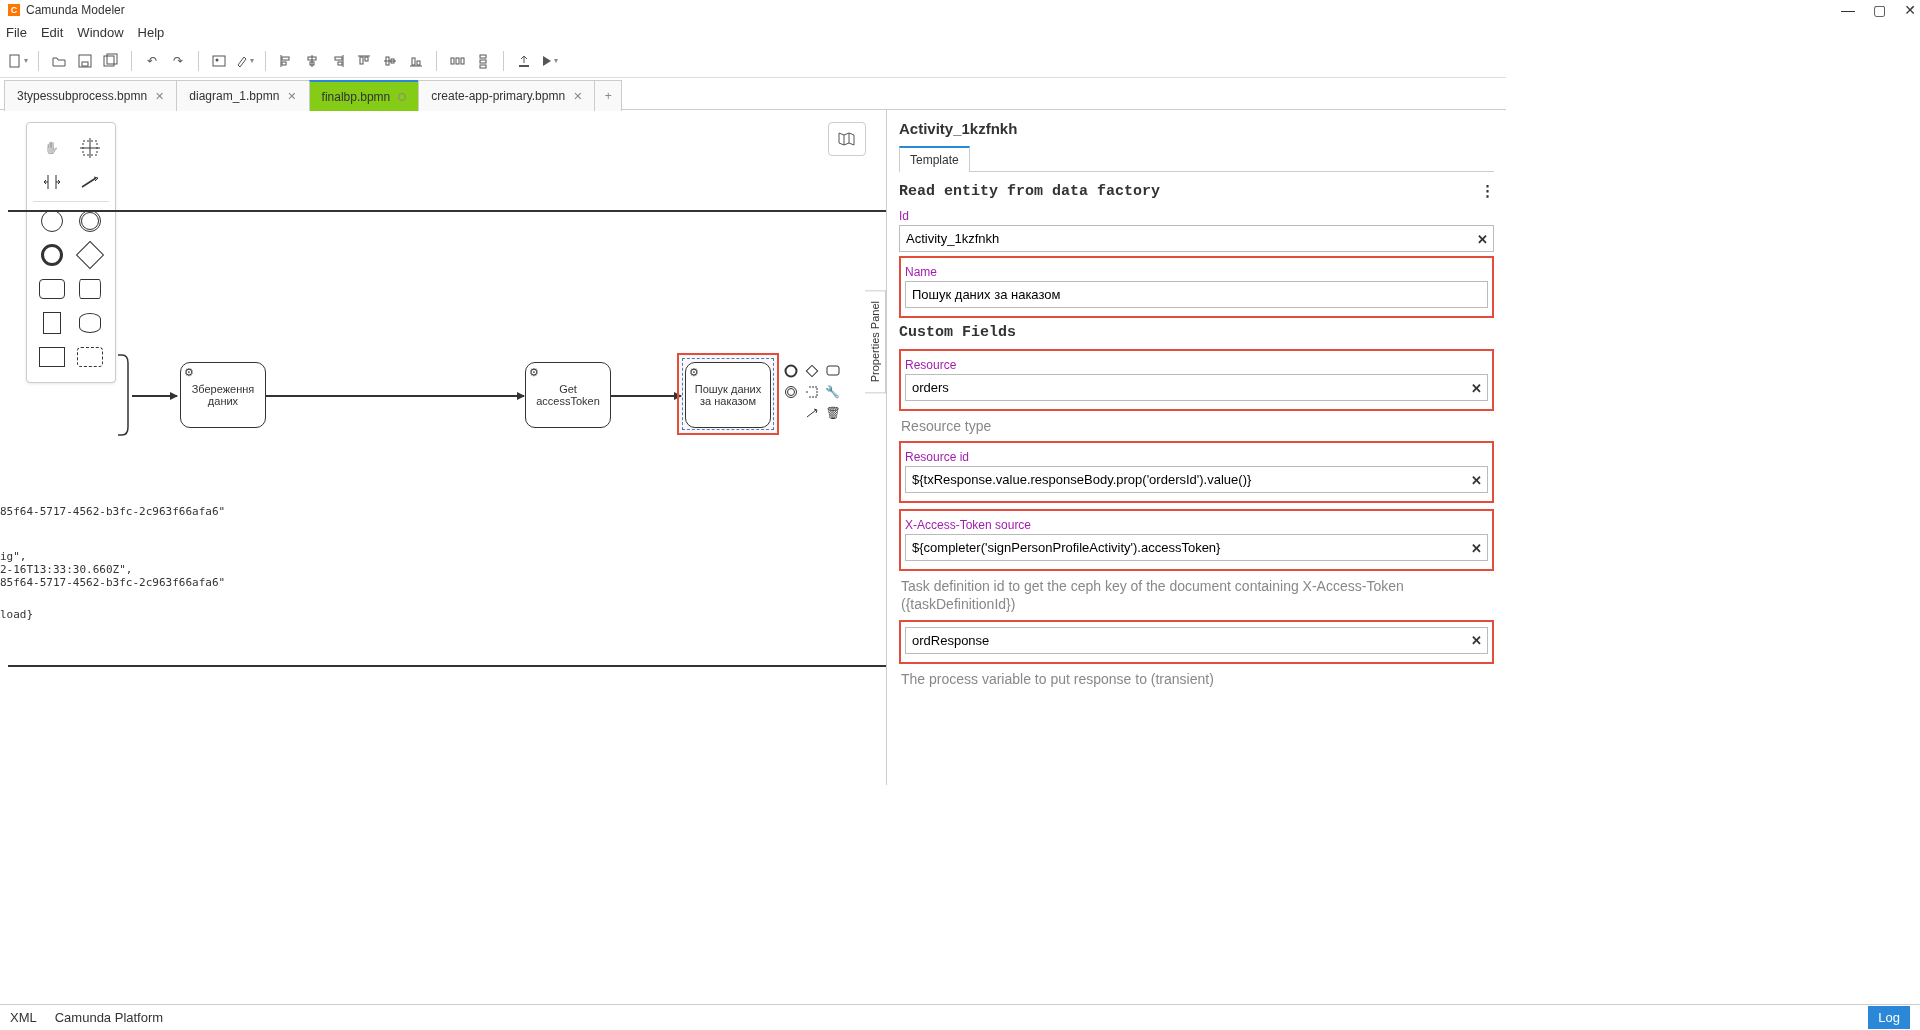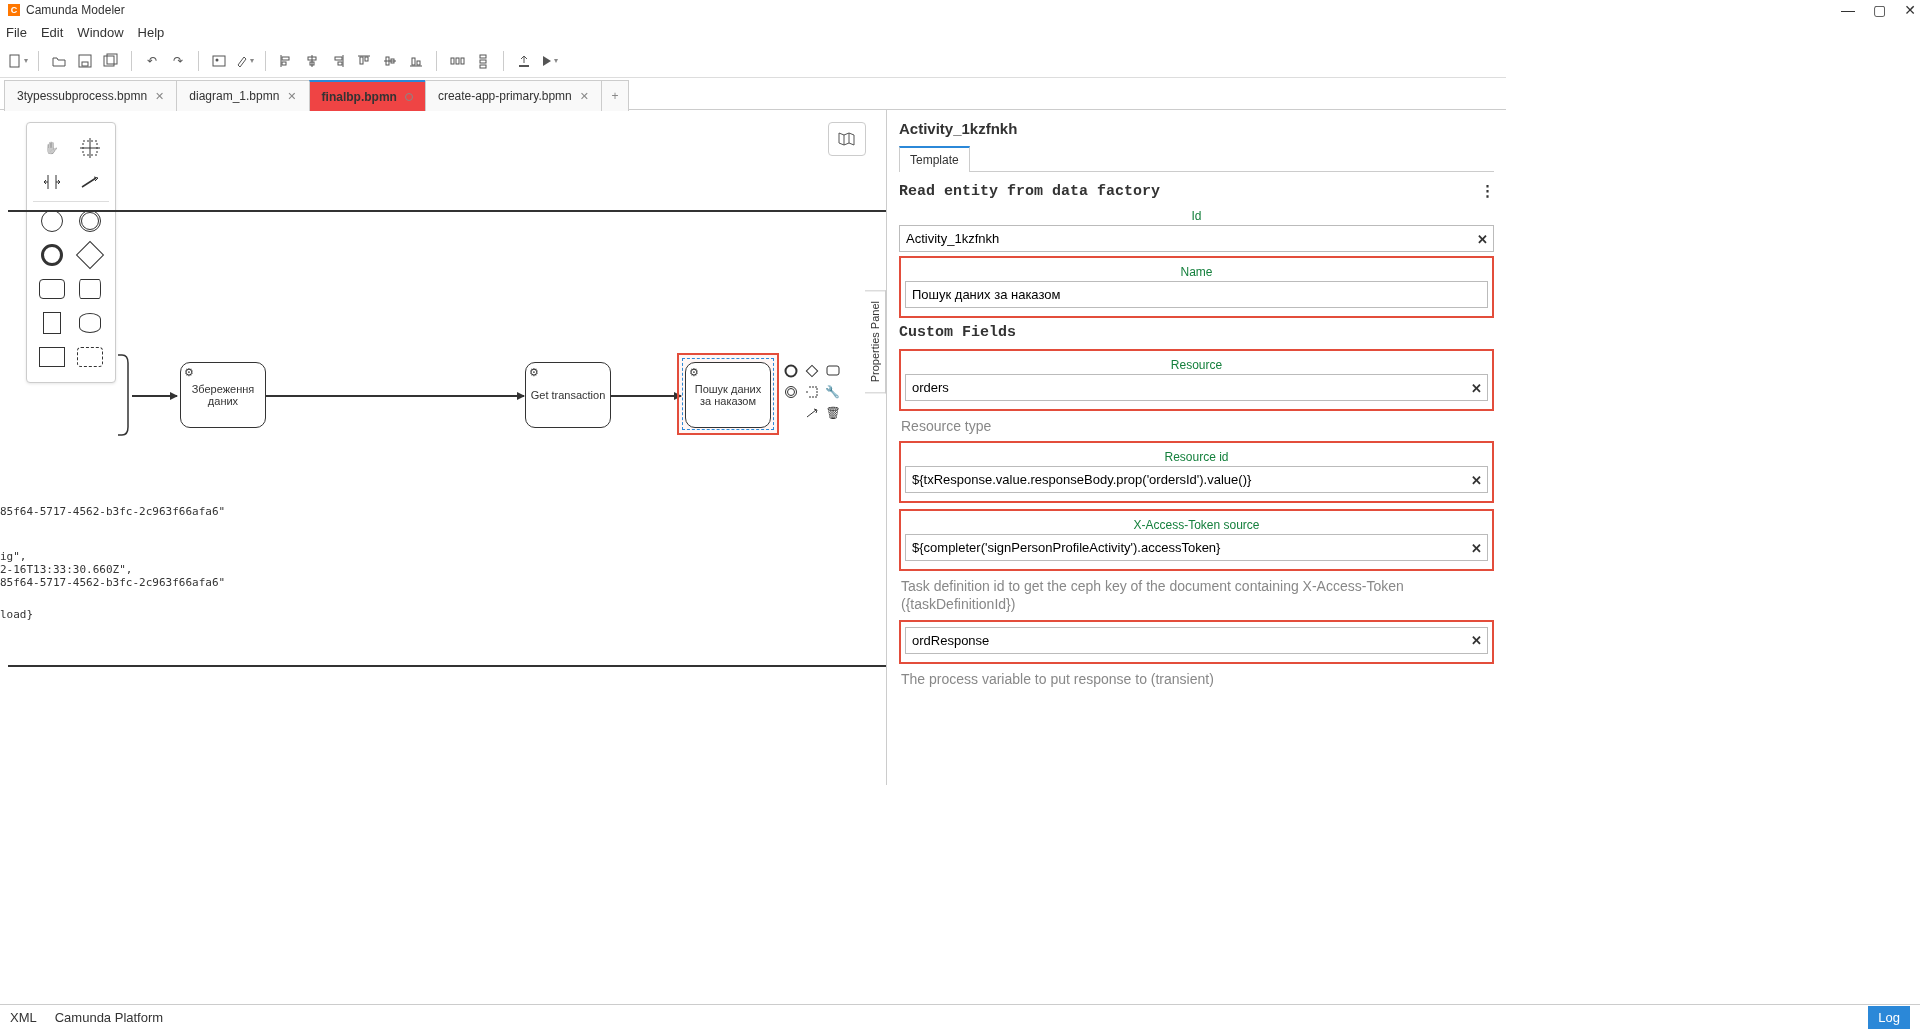--- a/index.html
+++ b/index.html
@@ -10,21 +10,21 @@
 .winctrls { position:absolute; right:4px; top:2px; display:flex; gap:18px; font-size:14px; }
 .winctrls span { cursor:pointer; }
 .menubar { height: 24px; display: flex; align-items: center; padding: 0 6px; gap: 14px; font-size: 13px; }
 .menubar span { cursor:pointer; }
 .toolbar { height: 34px; border-bottom: 1px solid #ddd; display:flex; align-items:center; padding: 0 6px; gap:2px; }
 .tool-btn { width: 24px; height: 24px; display:inline-flex; align-items:center; justify-content:center; color:#555; cursor:pointer; border-radius:2px; }
 .tool-sep { width:1px; height:20px; background:#ccc; margin:0 6px; }
 .tool-dd::after { content:"▾"; font-size:8px; margin-left:2px; color:#888; }
 .tabs { height: 32px; border-bottom: 1px solid #ccc; display:flex; align-items:stretch; padding-left:4px; }
 .tab { display:flex; align-items:center; padding: 0 12px; border:1px solid #ccc; border-bottom:none; margin-right:-1px; background:#f9f9f9; cursor:pointer; font-size:12px; position:relative; top:2px; }
-.tab.active { background:#ef4444; border-top:2px solid #2b88d8;font-weight:bold; }
+.tab.active { background:#84cc16; border-top:2px solid #2b88d8; }
 .tab .close { margin-left:8px; color:#888; font-size:11px; }
 .tab .circle { margin-left:8px; width:8px; height:8px; border:1px solid #888; border-radius:50%; }
 .tab.plus { width:28px; justify-content:center; color:#888; }
 .workspace { position:relative; height: calc(100% - 20px - 24px - 34px - 32px - 26px); display:flex; }
 .canvas { flex:1; position:relative; overflow:hidden; }
 .palette { position:absolute; top:12px; left:26px; width:90px; border:1px solid #ccc; border-radius:4px; background:#fff; padding:6px; box-shadow:0 1px 3px rgba(0,0,0,.1); }
 .pal-row { display:flex; justify-content:space-around; margin:4px 0; }
 .pal-item { width:30px; height:30px; display:flex; align-items:center; justify-content:center; cursor:pointer; }
 .pal-sep { height:1px; background:#ddd; margin:2px 0; }
 .hand-icon::before{content:"✋"; filter:grayscale(100%);}
@@ -49,21 +49,21 @@
 .selected-box { position:absolute; border:2px solid #e34d3b; background:rgba(227,77,59,0.05); }
 .selected-box-inner { position:absolute; border:1.5px dashed #2b88d8; inset:3px; }
 .ctx-pad { position:absolute; display:grid; grid-template-columns:repeat(3,18px); gap:3px; }
 .ctx-pad span{width:18px;height:18px;display:flex;align-items:center;justify-content:center;font-size:12px;color:#333;cursor:pointer;}
 .panel { width:620px; border-left:1px solid #ccc; padding:10px 12px 0 12px; overflow:auto; font-size:13px;}
 .panel h2 { font-size:15px; font-weight:bold; margin-bottom:8px; }
 .panel .mini-tabs { border-bottom:1px solid #ccc; margin-bottom:10px; }
 .panel .mini-tab { display:inline-block; padding:5px 10px; border:1px solid #ccc; border-bottom:none; font-size:12px; border-top:2px solid #2b88d8; background:#fff; position:relative; top:1px;}
 .section-head { font-size:15px; font-weight:bold; margin:6px 0 8px; display:flex; justify-content:space-between; align-items:center;font-family:Liberation Mono, monospace; }
 .kebab { cursor:pointer; letter-spacing:-1px; }
-.form-label { font-size:12px; color:#15803d; margin-top:4px; display:block;text-align:center; }
+.form-label { font-size:12px; color:#a21caf; margin-top:4px; display:block; }
 .form-input-wrap { position:relative; margin:2px 0 4px; }
 .form-input { width:100%; border:1px solid #bbb; padding:5px 24px 5px 6px; font-size:13px; background:#fff; }
 .form-input-wrap .clear-x { position:absolute; right:6px; top:50%; transform:translateY(-50%); cursor:pointer; color:#333; font-weight:bold; font-size:13px; }
 .field-hl { border:2px solid #e34d3b; padding:3px 4px 4px; margin:2px 0 6px; }
 .helper { font-size:14px; color:#888; margin:0 0 6px 2px; line-height:1.3; }
 .footer { position:absolute; bottom:0; left:0; right:0; height:26px; border-top:1px solid #ccc; display:flex; align-items:center; padding:0 10px; font-size:13px; background:#fff; }
 .footer .log { margin-left:auto; background:#2b88d8; color:#fff; padding:4px 10px; cursor:pointer; }
 svg{overflow:visible;}
 </style>
 </head>
@@ -305,21 +305,21 @@
       </svg>
     <div class="arrow-line" style="left:132px; top:285px; width:45px;"></div>
 
     <div class="bpmn-task" style="left:180px; top:252px;">
       <span class="gear">⚙</span>
       <span>Збереження даних</span>
     </div>
     <div class="arrow-line" style="left:266px; top:285px; width:258px;"></div>
     <div class="bpmn-task" style="left:525px; top:252px;">
       <span class="gear">⚙</span>
-      <span>Get transaction</span>
+      <span>Get accessToken</span>
     </div>
     <div class="arrow-line" style="left:611px; top:285px; width:70px;"></div>
 
     <div class="selected-box" style="left:677px; top:243px; width:102px; height:82px;">
       <div class="selected-box-inner"></div>
     </div>
     <div class="bpmn-task" style="left:685px; top:252px;">
       <span class="gear">⚙</span>
       <span>Пошук даних за наказом</span>
     </div>

